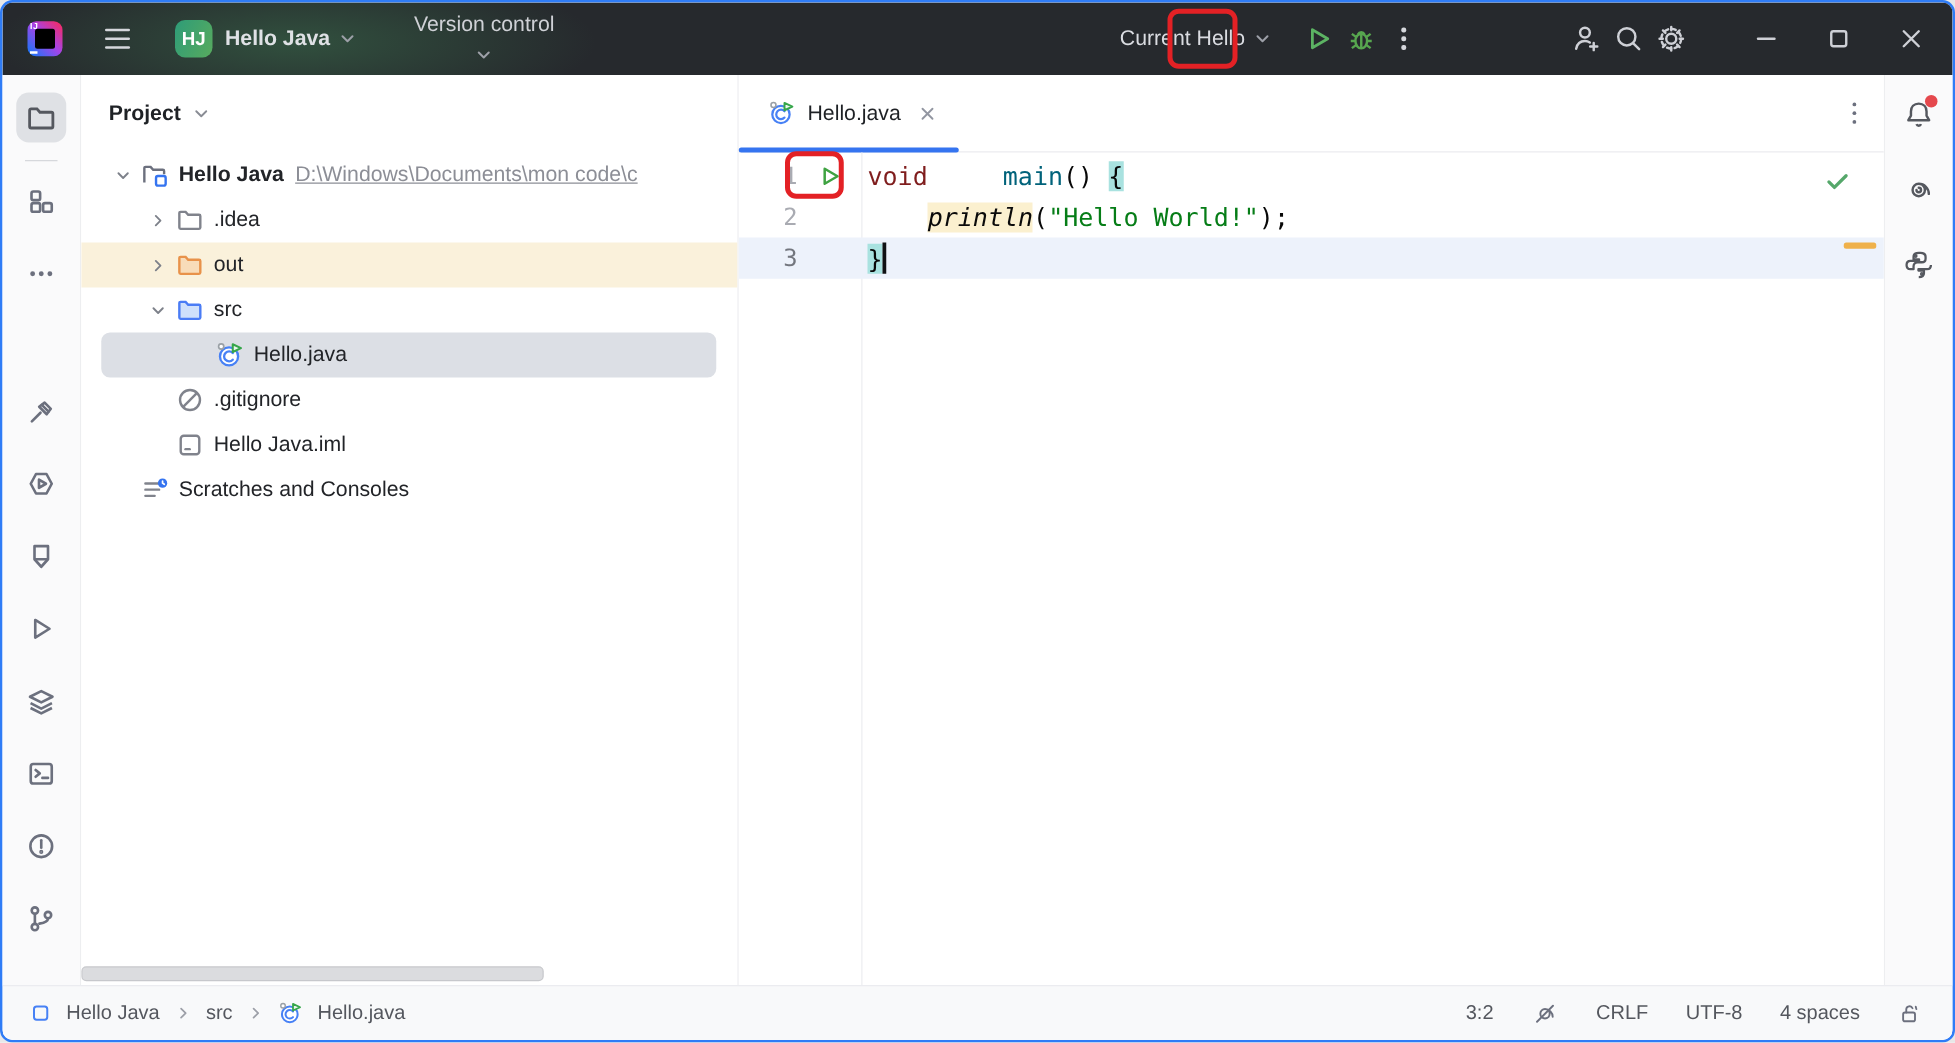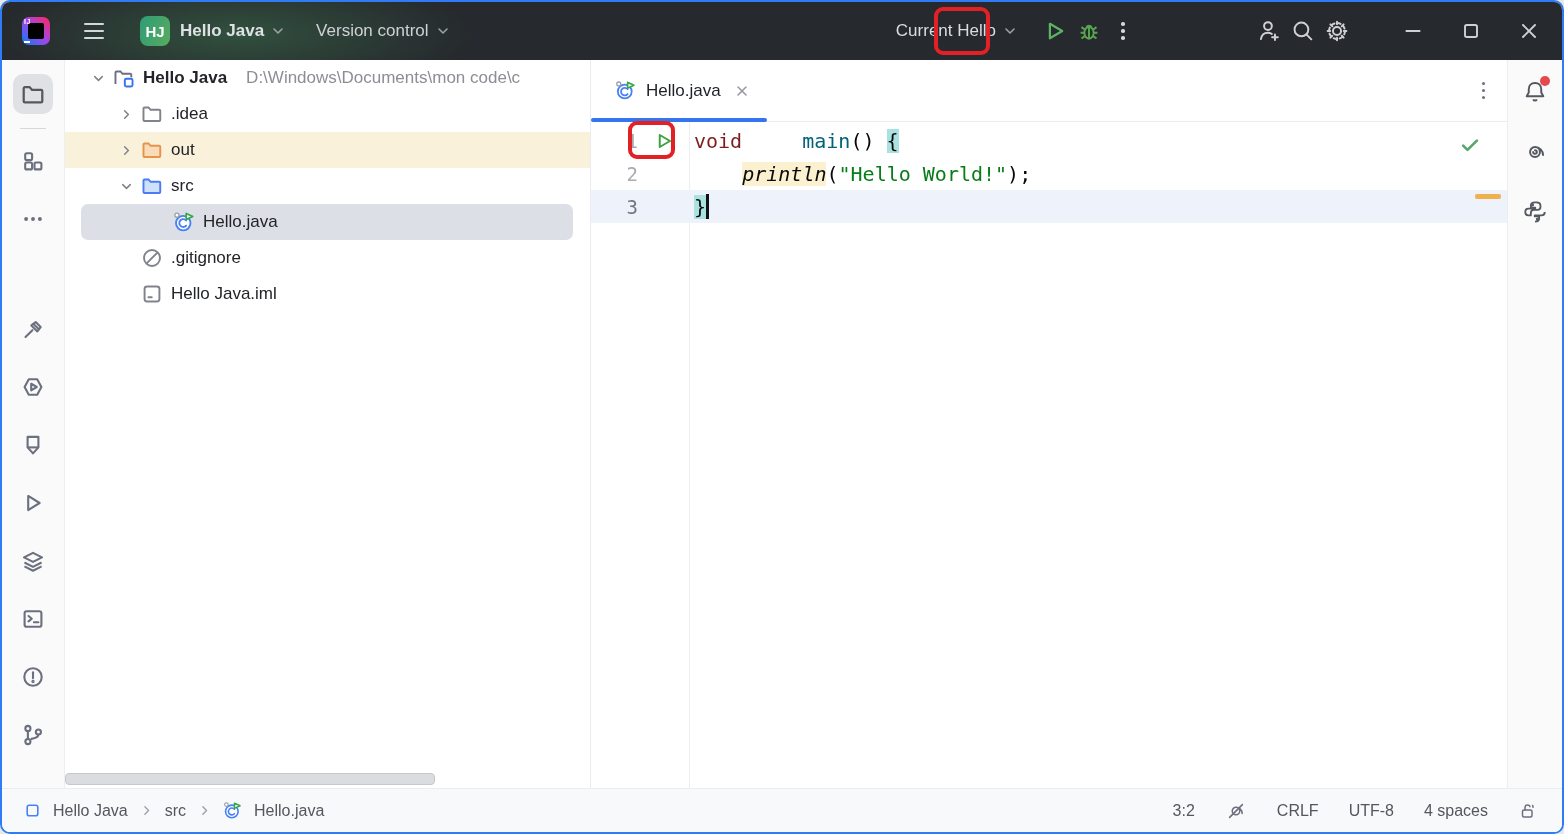--- a/index.html
+++ b/index.html
@@ -23,21 +23,21 @@
   .idea-logo .inner{position:absolute;left:6px;top:6px;width:16px;height:16px;background:#000;border-radius:2px;}
   .idea-logo .ij{position:absolute;left:2px;top:1px;color:#fff;font-size:7px;font-weight:bold;letter-spacing:.5px;}
   .idea-logo .bar{position:absolute;left:2px;bottom:2.5px;width:6px;height:1.6px;background:#fff;}
   .hamburger{margin-left:28px;display:flex;flex-direction:column;gap:5px;cursor:pointer;padding:6px;}
   .hamburger span{display:block;width:20px;height:2px;background:#D5D7DC;border-radius:1px;}
   .proj-badge{margin-left:30px;width:30px;height:30px;border-radius:8px;flex:0 0 30px;
     background:linear-gradient(115deg,#2E9C78,#58AB5E);display:flex;align-items:center;justify-content:center;
     color:#fff;font-weight:bold;font-size:15px;}
   .tb-item{display:flex;align-items:center;gap:6px;cursor:pointer;}
   .proj-name{margin-left:10px;font-weight:600;}
-  .vcs{margin-left:30px;color:#CFD1D6;}
+  .vcs{margin-left:45px;color:#CFD1D6;flex-direction:column;}
   .runwidget{margin-left:auto;display:flex;align-items:center;}
   .runcfg{color:#DADCE1;}
   .tb-iconbtn{width:34px;height:34px;display:flex;align-items:center;justify-content:center;cursor:pointer;border-radius:6px;}
   .kebab{display:flex;flex-direction:column;gap:3.5px;}
   .kebab i{width:3.5px;height:3.5px;border-radius:50%;background:#D5D7DC;}
   .win-controls{display:flex;align-items:center;margin-left:42px;gap:24px;}
   .tb-gap1{width:20px;} .tb-gap2{width:112px;}
 
   
   .main{flex:1;display:flex;min-height:0;background:#fff;}
@@ -56,21 +56,21 @@
   .panel-header{height:62px;display:flex;align-items:center;padding-left:22px;gap:8px;}
   .panel-title{font-weight:700;font-size:17px;color:#1F2226;}
   .tree{font-size:17px;color:#222428;}
   .trow{height:36px;display:flex;align-items:center;cursor:pointer;white-space:nowrap;overflow:hidden;}
   .chev{width:26px;flex:0 0 26px;display:flex;align-items:center;justify-content:center;}
   .ticon{width:26px;flex:0 0 26px;display:flex;align-items:center;justify-content:center;margin-right:6px;}
   .pad-d0{padding-left:20px;} .pad-d1{padding-left:48px;} .pad-d1n{padding-left:74px;} .pad-d0n{padding-left:46px;}
   .trow.hl-out{background:#FAF1DB;}
   .trow.selected{background:#DCDFE5;border-radius:7px;margin:0 17px 0 16px;padding-left:90px;}
   .root-label{font-weight:700;}
-  .tree-path{color:#8C8E96;margin-left:19px;}
+  .tree-path{color:#8C8E96;margin-left:9px;text-decoration:underline;}
   .hscroll-thumb{position:absolute;left:0;bottom:3px;width:370px;height:12px;background:#DBDCDF;border:1px solid #C7C8CC;border-radius:4px;}
 
   
   .editor{flex:1;display:flex;flex-direction:column;min-width:0;position:relative;background:#fff;}
   .tabbar{flex:0 0 62px;border-bottom:1px solid #EBECF0;display:flex;align-items:center;position:relative;}
   .tab{height:100%;display:flex;align-items:center;gap:10px;padding:0 18px 0 24px;position:relative;cursor:pointer;}
   .tab-label{font-size:17px;color:#1E2125;}
   .tab-underline{position:absolute;left:0;right:0;bottom:-1px;height:4px;background:#3574F0;border-radius:2px;}
   .tab-close{display:flex;align-items:center;margin-left:4px;cursor:pointer;}
   .tabbar .kebab2{margin-left:auto;margin-right:22px;display:flex;flex-direction:column;gap:3.5px;cursor:pointer;}
@@ -287,20 +287,26 @@
           <circle cx="4.6" cy="3.6" r="1.7"></circle>
             <circle cx="11.6" cy="6" r="1.7"></circle>
             <circle cx="4.6" cy="12.4" r="1.7"></circle>
           <path d="M4.6 5.3v5.4"></path>
             <path d="M11.6 7.7c0 2.2-2.6 2.6-4.6 2.9"></path>
         </svg>
       </div>
     </div>
 
     <div class="project-panel">
+      <div class="panel-header">
+        <span class="panel-title">Project</span>
+        <svg width="16" height="16" viewBox="0 0 16 16">
+            <path d="M4 6l4 4 4-4" fill="none" stroke="#898C94" stroke-width="1.5" stroke-linecap="round" stroke-linejoin="round"></path>
+          </svg>
+      </div>
       <div class="tree">
 
         <div class="trow pad-d0">
           <span class="chev">
               <svg width="15" height="15" viewBox="0 0 16 16">
                 <path d="M4 6l4 4 4-4" fill="none" stroke="#7D818A" stroke-width="1.6" stroke-linecap="round" stroke-linejoin="round"></path>
               </svg>
             </span>
           <span class="ticon">
               <svg width="22" height="22" viewBox="0 0 16 16">
@@ -380,20 +386,30 @@
           <span class="ticon">
               <svg width="22" height="22" viewBox="0 0 16 16" fill="none" stroke="#80838C" stroke-width="1.4">
                 <rect x="2.6" y="2.6" width="10.8" height="10.8" rx="1.8"></rect>
                 <path d="M5.4 10.4h2.4" stroke-linecap="round"></path>
               </svg>
             </span>
           <span>Hello Java.iml</span>
         </div>
 
 
+        <div class="trow pad-d0n">
+          <span class="ticon">
+              <svg width="22" height="22" viewBox="0 0 16 16">
+                <path d="M2.4 4.2h8M2.4 7.8h8M2.4 11.4h5.4" fill="none" stroke="#80838C" stroke-width="1.4" stroke-linecap="round"></path>
+                <circle cx="12.4" cy="4" r="2.7" fill="#3574F0"></circle>
+                <path d="M12.4 2.8V4l1 .7" stroke="#fff" stroke-width="1" fill="none" stroke-linecap="round"></path>
+              </svg>
+            </span>
+          <span>Scratches and Consoles</span>
+        </div>
 
       </div>
       <div class="hscroll-thumb"></div>
     </div>
 
     <div class="editor">
       <div class="tabbar">
         <div class="tab">
           <svg width="21" height="21" viewBox="0 0 20 20">
               <circle cx="9.3" cy="11" r="6.6" fill="#fff" stroke="#4781F5" stroke-width="1.7"></circle>

